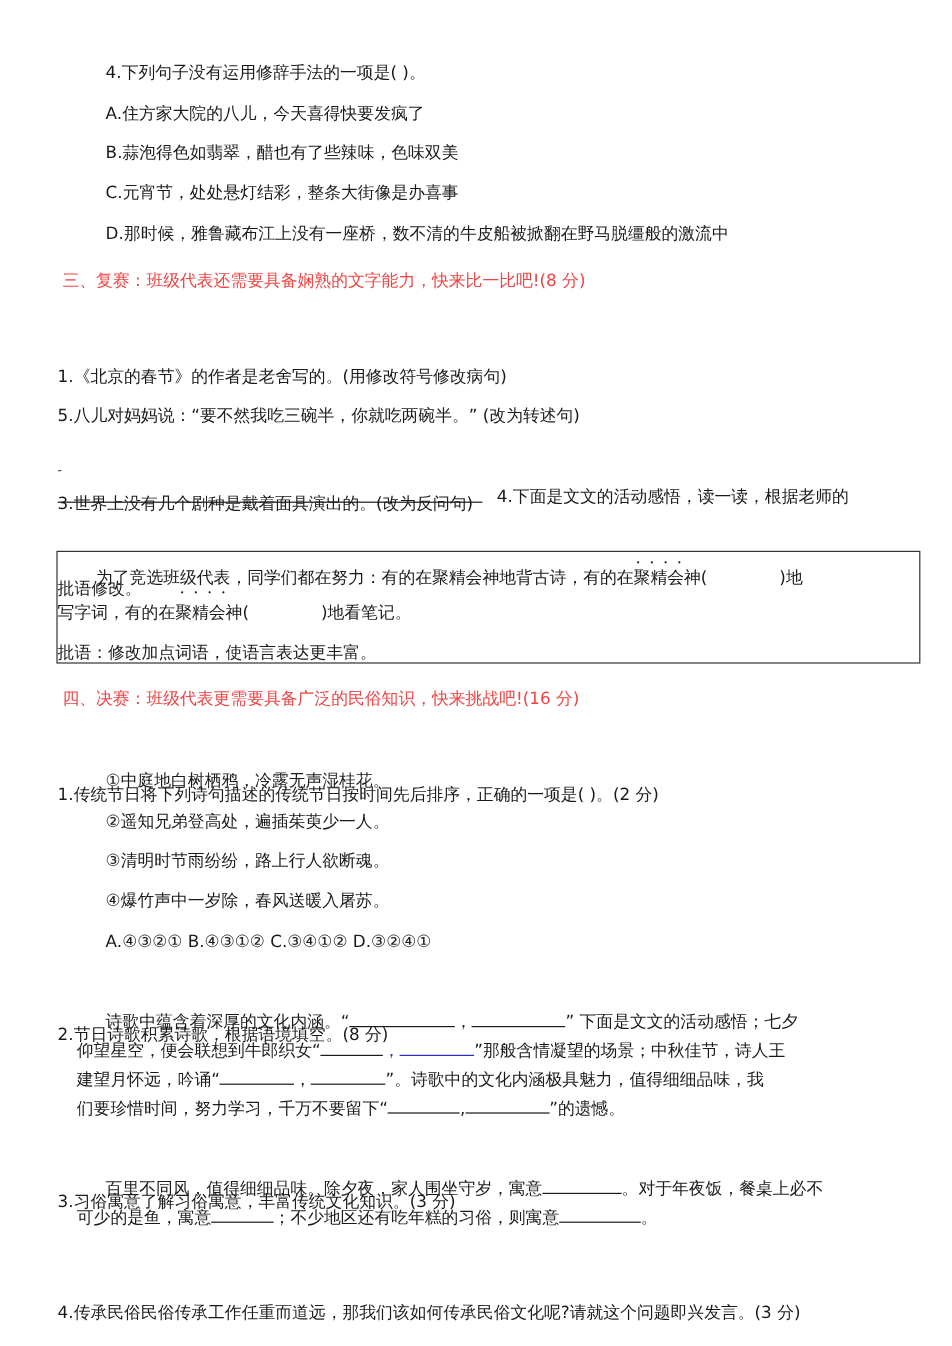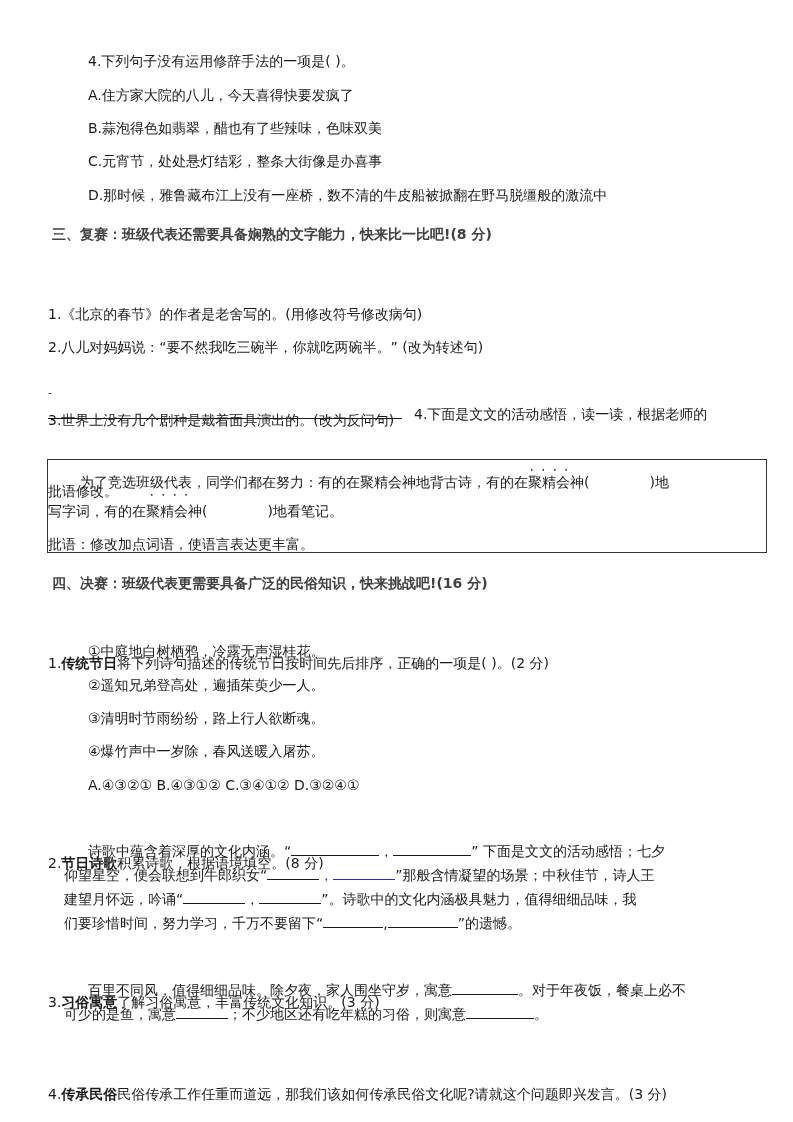--- a/index.html
+++ b/index.html
@@ -4,22 +4,22 @@
 <style>
   html, body { margin: 0; padding: 0; background: #ffffff; }
   body {
     width: 793px; height: 1122px; position: relative; overflow: hidden;
     font-family: "DejaVu Sans", "Liberation Sans", sans-serif;
     color: #1a1a1a; font-size: 14px;
   }
   .line { position: absolute; white-space: nowrap; line-height: 20px; }
   .ind1 { left: 88px; }
   .ind0 { left: 48px; margin-top: 46px; }
-  .hdr { color: #404040; font-weight: bold; left: 52px; }
-  .b { font-weight: bold; }
+  .hdr { color: #ef4444; font-weight: normal; left: 52px; }
+  .b { font-weight: normal; }
   .blank { display: inline-block; border-bottom: 1px solid #1a1a1a; height: 14px; vertical-align: baseline; }
   .blank.blue { border-bottom-color: #2a2ac8; }
   .bluecomma { color: #2a2ac8; }
   .longline { position: absolute; left: 48px; top: 418px; width: 354px; border-bottom: 1px solid #1a1a1a; }
   .box {
     position: absolute; left: 47px; top: 459px; width: 720px; height: 94px;
     border: 1px solid #333; box-sizing: border-box;
   }
   .dotted { position: relative; display: inline-block; }
   .dots-below::after {
@@ -34,21 +34,21 @@
 <body>
 
 <div class="line ind1" style="top:51px">4.下列句子没有运用修辞手法的一项是(     )。</div>
 <div class="line ind1" style="top:85px">A.住方家大院的八儿，今天喜得快要发疯了</div>
 <div class="line ind1" style="top:118px">B.蒜泡得色如翡翠，醋也有了些辣味，色味双美</div>
 <div class="line ind1" style="top:151px">C.元宵节，处处悬灯结彩，整条大街像是办喜事</div>
 <div class="line ind1" style="top:185px">D.那时候，雅鲁藏布江上没有一座桥，数不清的牛皮船被掀翻在野马脱缰般的激流中</div>
 
 <div class="line hdr" style="top:224px">三、复赛：班级代表还需要具备娴熟的文字能力，快来比一比吧!(8 分)</div>
 <div class="line ind0" style="top:258px">1.《北京的春节》的作者是老舍写的。(用修改符号修改病句)</div>
-<div class="line ind0" style="top:291px">2.八儿对妈妈说：“要不然我吃三碗半，你就吃两碗半。” (改为转述句)</div>
+<div class="line ind0" style="top:291px">5.八儿对妈妈说：“要不然我吃三碗半，你就吃两碗半。” (改为转述句)</div>
 <div class="line ind0" style="top:337px; font-size:10px">-</div>
 <div class="line ind0" style="top:364px">3.世界上没有几个剧种是戴着面具演出的。(改为反问句)</div>
 <div class="longline"></div>
 <div class="line" style="top:404px; left:414px">4.下面是文文的活动感悟，读一读，根据老师的</div>
 <div class="line ind0" style="top:435px">批语修改。</div>
 
 <div class="box">
   <div class="line" style="top:41px; left:0px">
     <span>写字词，有的在聚精会神(</span><span class="gap" style="width:60px"></span><span>)地看笔记。</span>
   </div>

